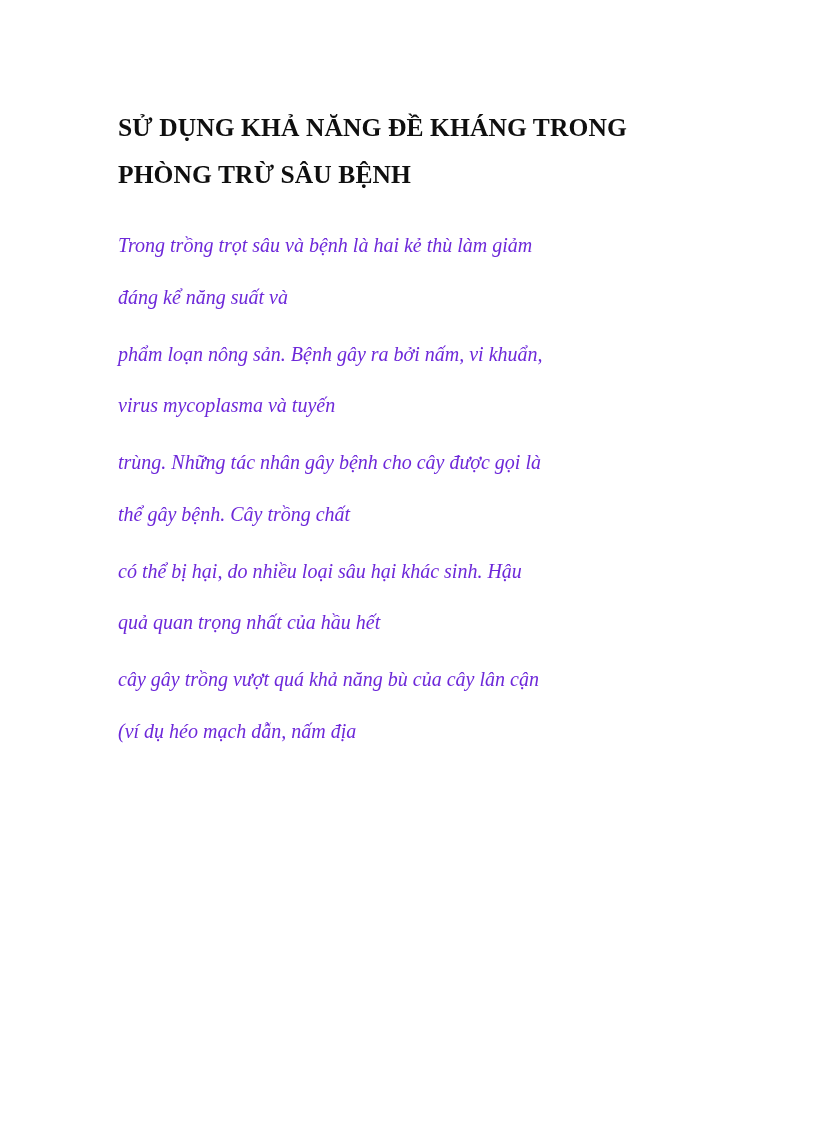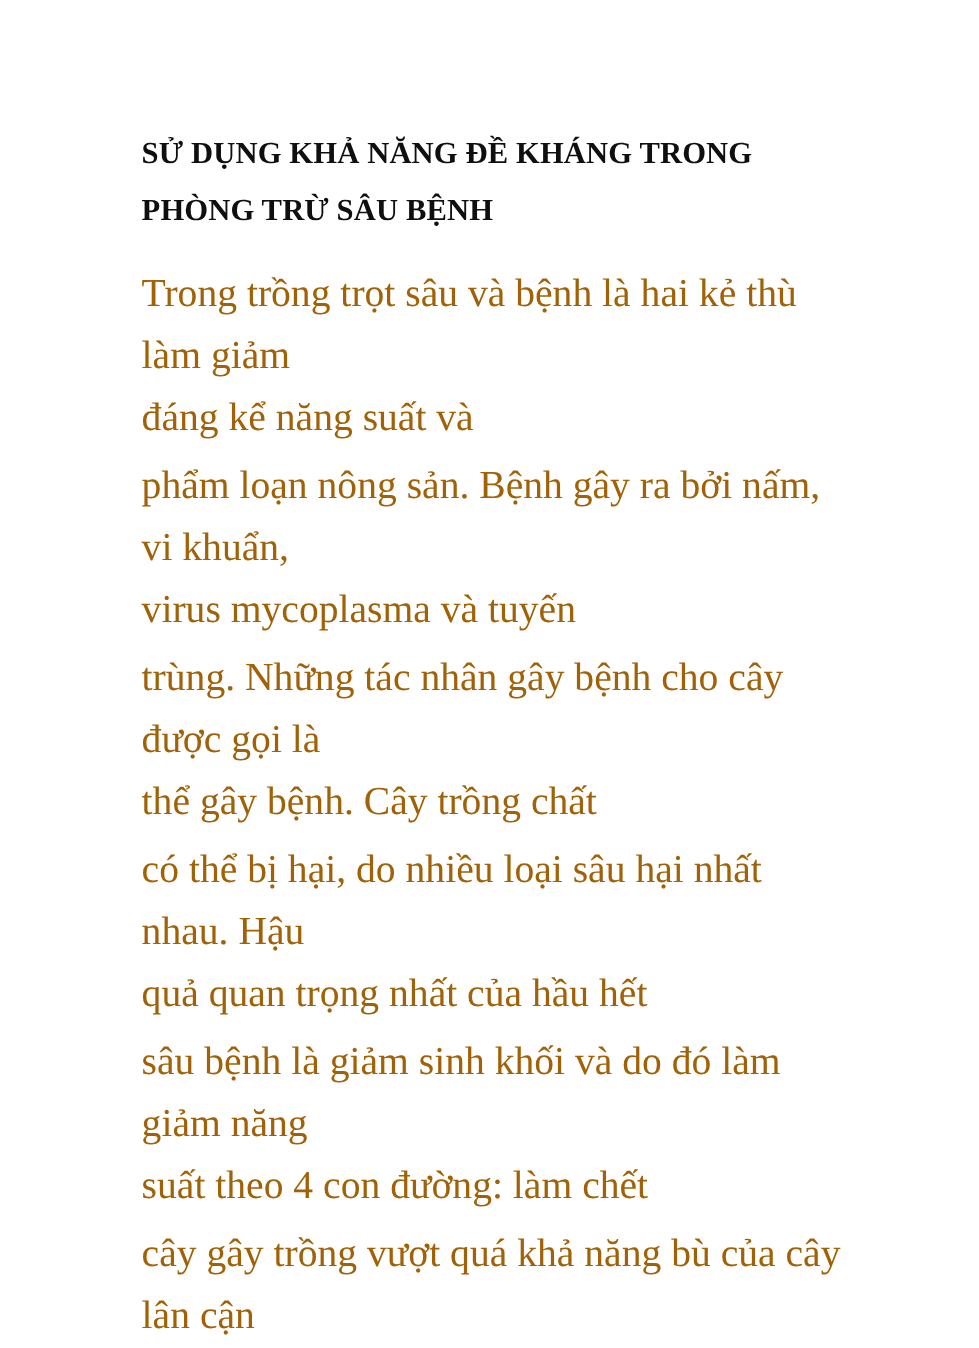--- a/index.html
+++ b/index.html
@@ -37,27 +37,28 @@
     font-weight: bold;
     line-height: 47px;
     letter-spacing: 0.1px;
     margin: 0 0 0 0;
     color: #0f0f0f;
     white-space: normal;
     width: 560px;
   }
 
   .para {
-    font-size: 33px;
+    font-size: 20px;
     font-weight: normal;
     line-height: 51.5px;
     margin: 0;
-    color: #a16207;
+    color: #6d28d9;
     width: 590px;
     white-space: pre-line;
+    font-style: italic;
   }
 
   .para-gap-first { margin-top: 22px; }
   .para-gap      { margin-top: 5.5px; }
 </style>
 </head>
 <body>
 
 <div class="page">
   <div class="content">
@@ -66,24 +67,22 @@
 
     <p class="para para-gap-first">Trong trồng trọt sâu và bệnh là hai kẻ thù làm giảm
 đáng kể năng suất và</p>
 
     <p class="para para-gap">phẩm loạn nông sản. Bệnh gây ra bởi nấm, vi khuẩn,
 virus mycoplasma và tuyến</p>
 
     <p class="para para-gap">trùng. Những tác nhân gây bệnh cho cây được gọi là
 thể gây bệnh. Cây trồng chất</p>
 
-    <p class="para para-gap">có thể bị hại, do nhiều loại sâu hại nhất nhau. Hậu
+    <p class="para para-gap">có thể bị hại, do nhiều loại sâu hại khác sinh. Hậu
 quả quan trọng nhất của hầu hết</p>
 
-    <p class="para para-gap">sâu bệnh là giảm sinh khối và do đó làm giảm năng
-suất theo 4 con đường: làm chết</p>
 
     <p class="para para-gap">cây gây trồng vượt quá khả năng bù của cây lân cận
 (ví dụ héo mạch dẫn, nấm địa</p>
 
 
   </div>
 </div>
 
 </body></html>

